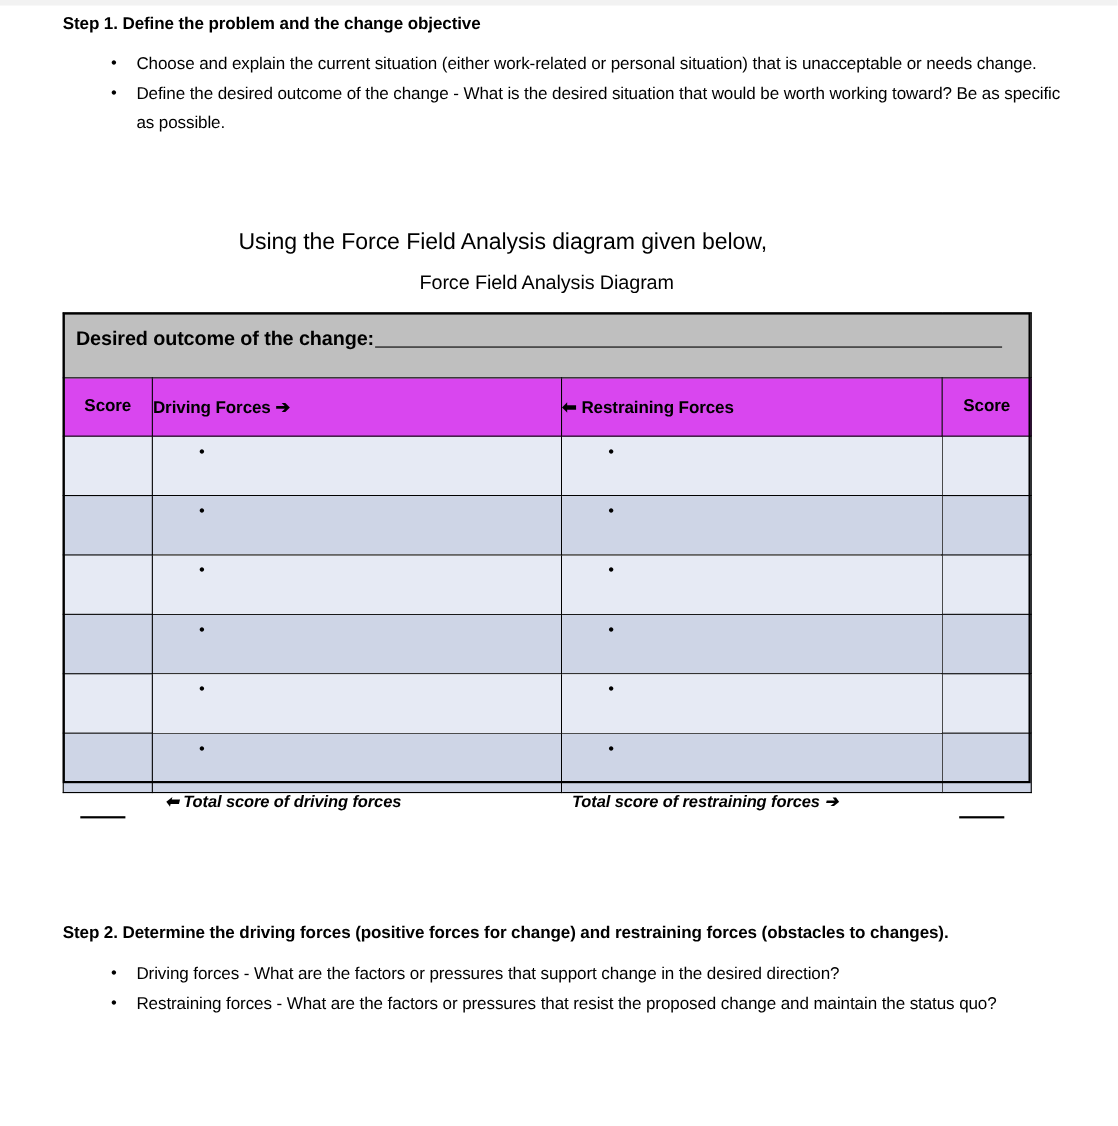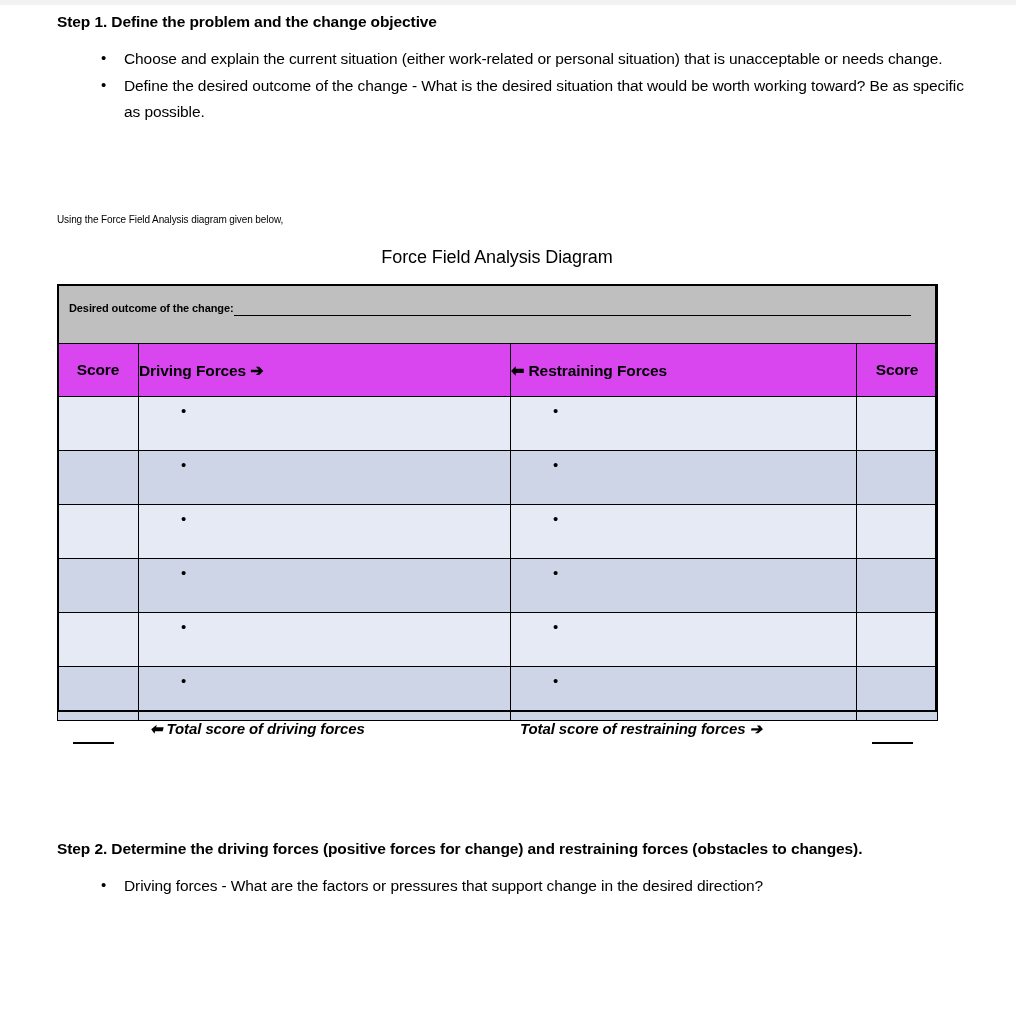--- a/index.html
+++ b/index.html
@@ -32,23 +32,24 @@
   
   .step-heading {
     position: absolute;
     font-size: 15.5px;
     font-weight: bold;
     line-height: 27px;
     letter-spacing: -0.1px;
   }
   .para {
     position: absolute;
-    font-size: 10px;
+    font-size: 21px;
     line-height: 27px;
     letter-spacing: -0.1px;
+    text-align: center;
   }
   .bullet-list {
     position: absolute;
     margin: 0;
     padding: 0;
     list-style: none;
   }
   .bullet-list li {
     position: relative;
     padding-left: 34px;
@@ -101,21 +102,21 @@
 
   .hdr-gray {
     background: #bfbfbf;
     height: 58px;
   }
   .hdr-gray-inner {
     display: flex;
     align-items: center;
     height: 46px;
     padding: 0 0 0 11px;
-    font-size: 11px;
+    font-size: 18px;
     font-weight: bold;
     letter-spacing: -0.1px;
     position: relative;
   }
   .blank-rule {
     flex: 1;
     border-bottom: 1.8px solid #000;
     margin-left: 1px;
     margin-right: 26px;
     height: 14px;
@@ -289,16 +290,17 @@
     <span class="rule rule-left"></span>
     <span class="tlabel tlabel-left">⬅ Total score of driving forces</span>
     <span class="tlabel tlabel-right">Total score of restraining forces ➔</span>
     <span class="rule rule-right"></span>
   </div>
 
   <div class="step-heading" style="left:57px; top:807px; width:845px;margin-top:28px;">Step 2. Determine the driving forces (positive forces for change) and restraining forces (obstacles to changes).</div>
 
   <ul class="bullet-list" style="left:90px; top:873px; width:865px;">
     <li>Driving forces - What are the factors or pressures that support change in the desired direction?</li>
+    <li>Restraining forces - What are the factors or pressures that resist the proposed change and maintain the status quo?</li>
   </ul>
 
 
 </div>
 
 </body></html>

